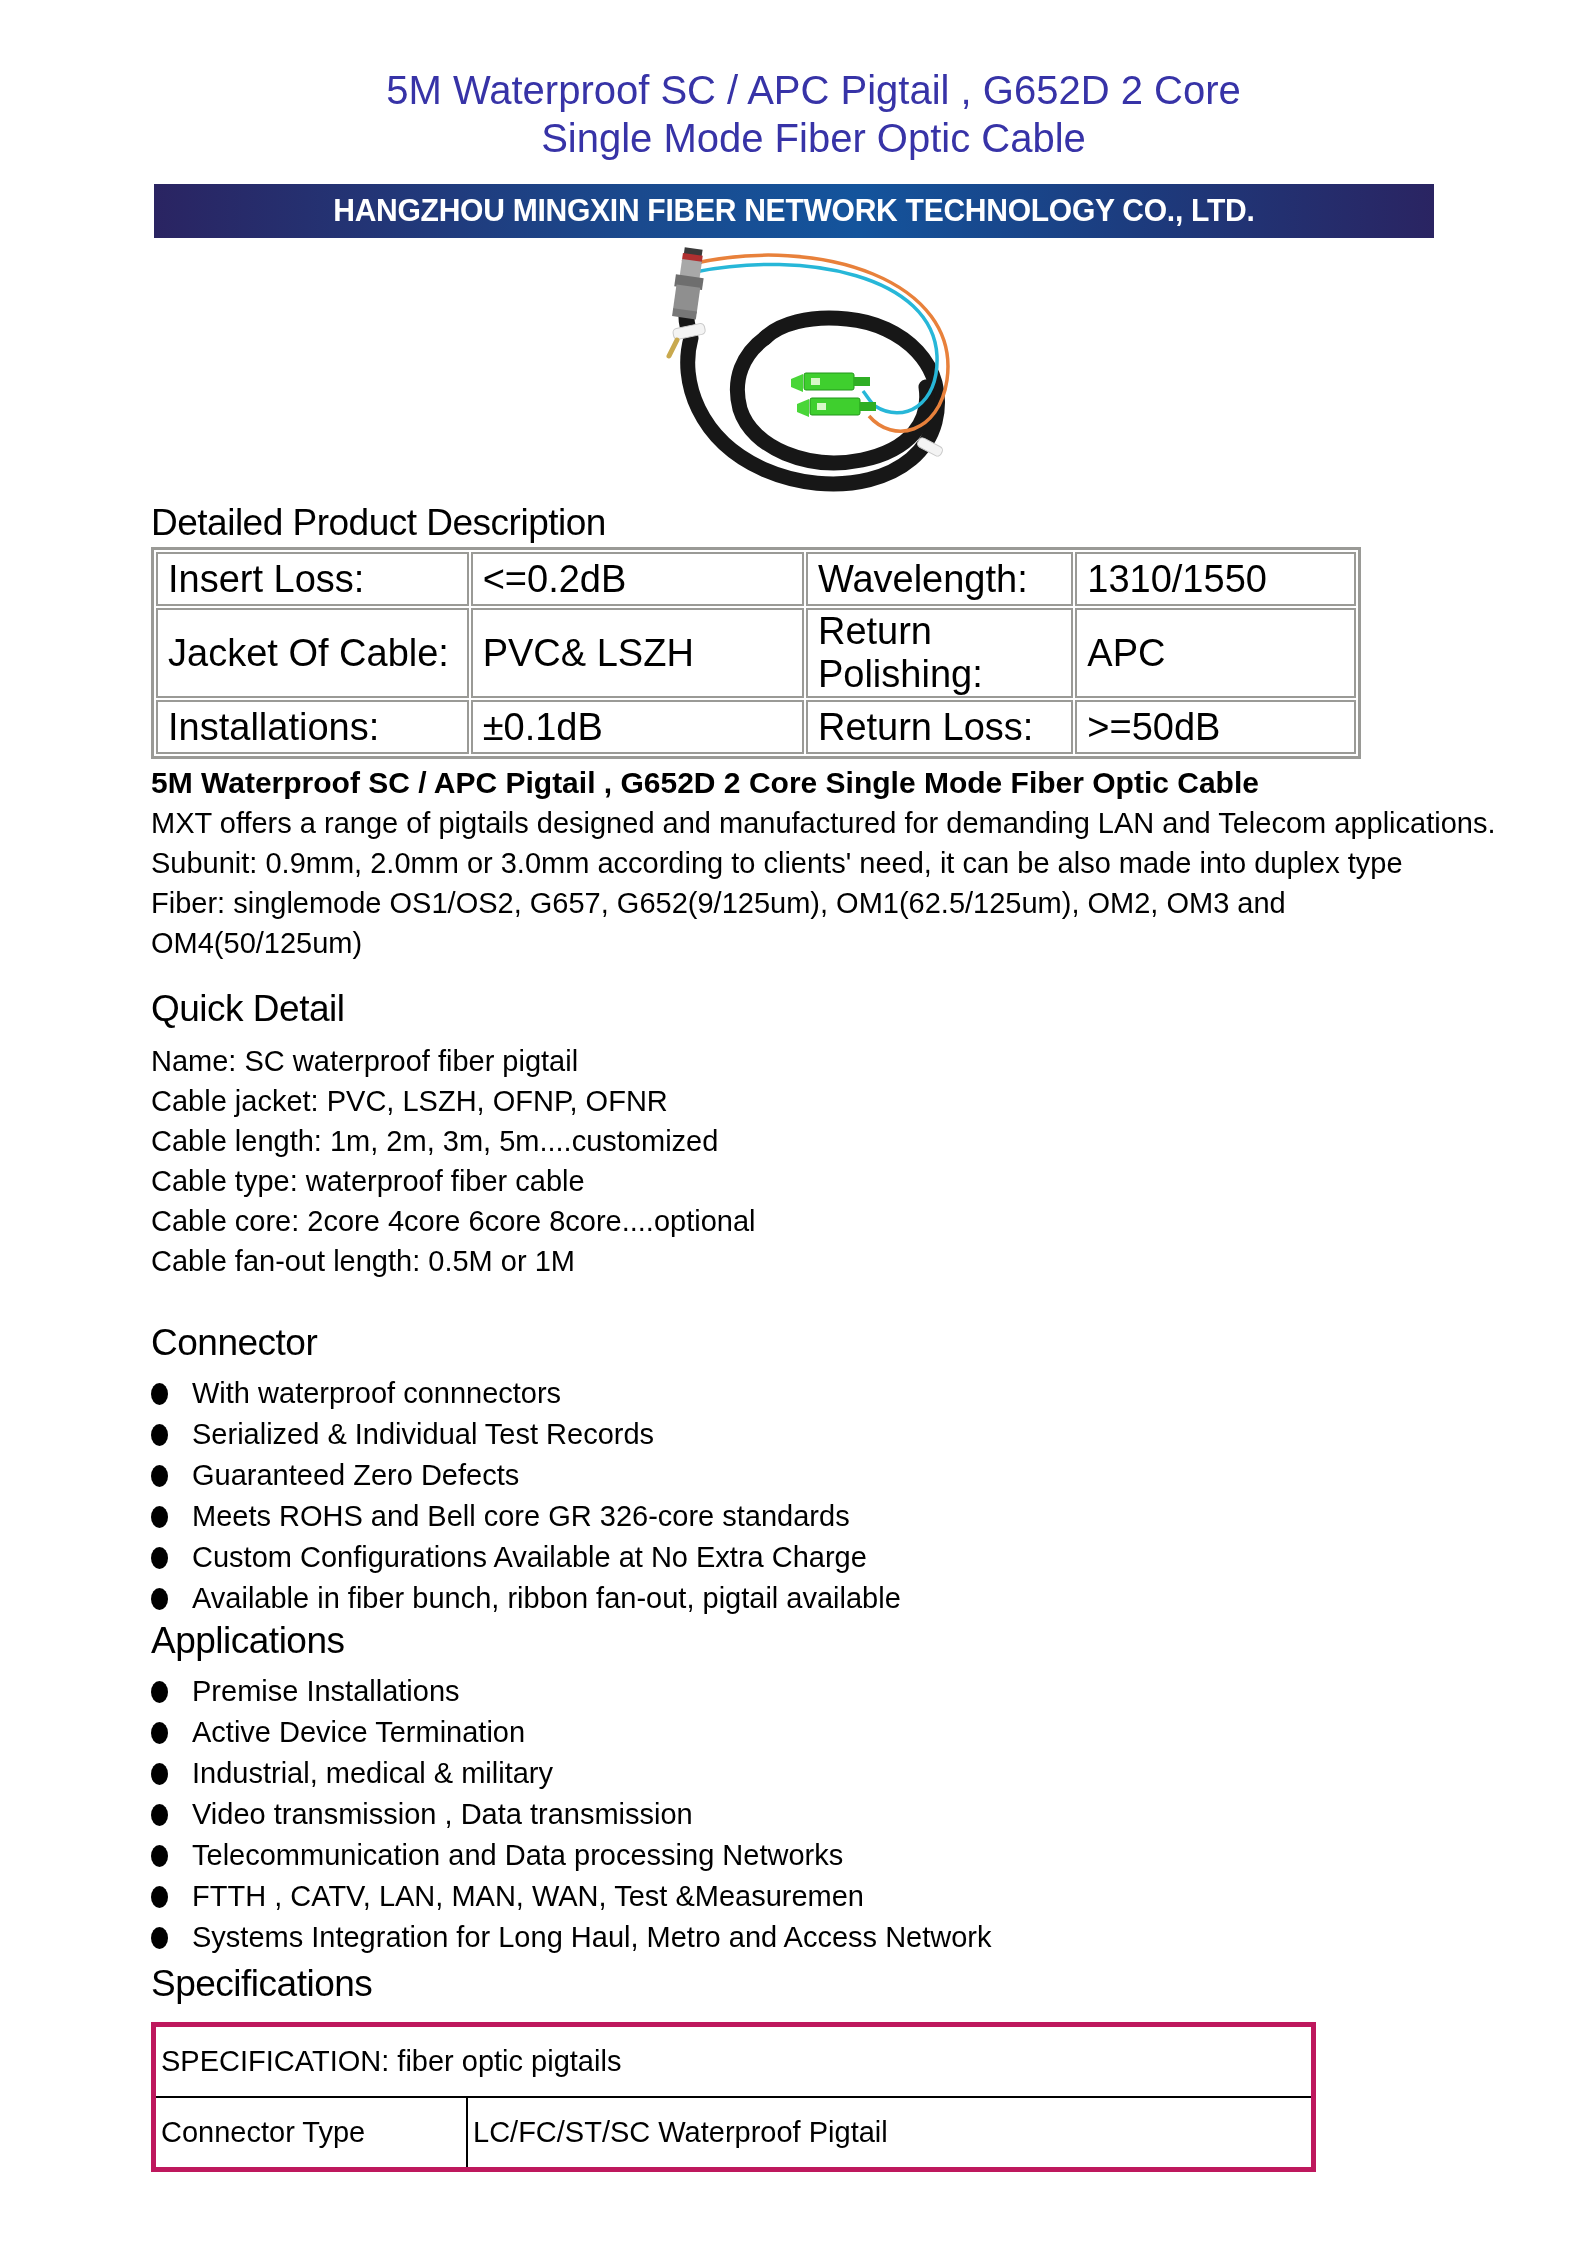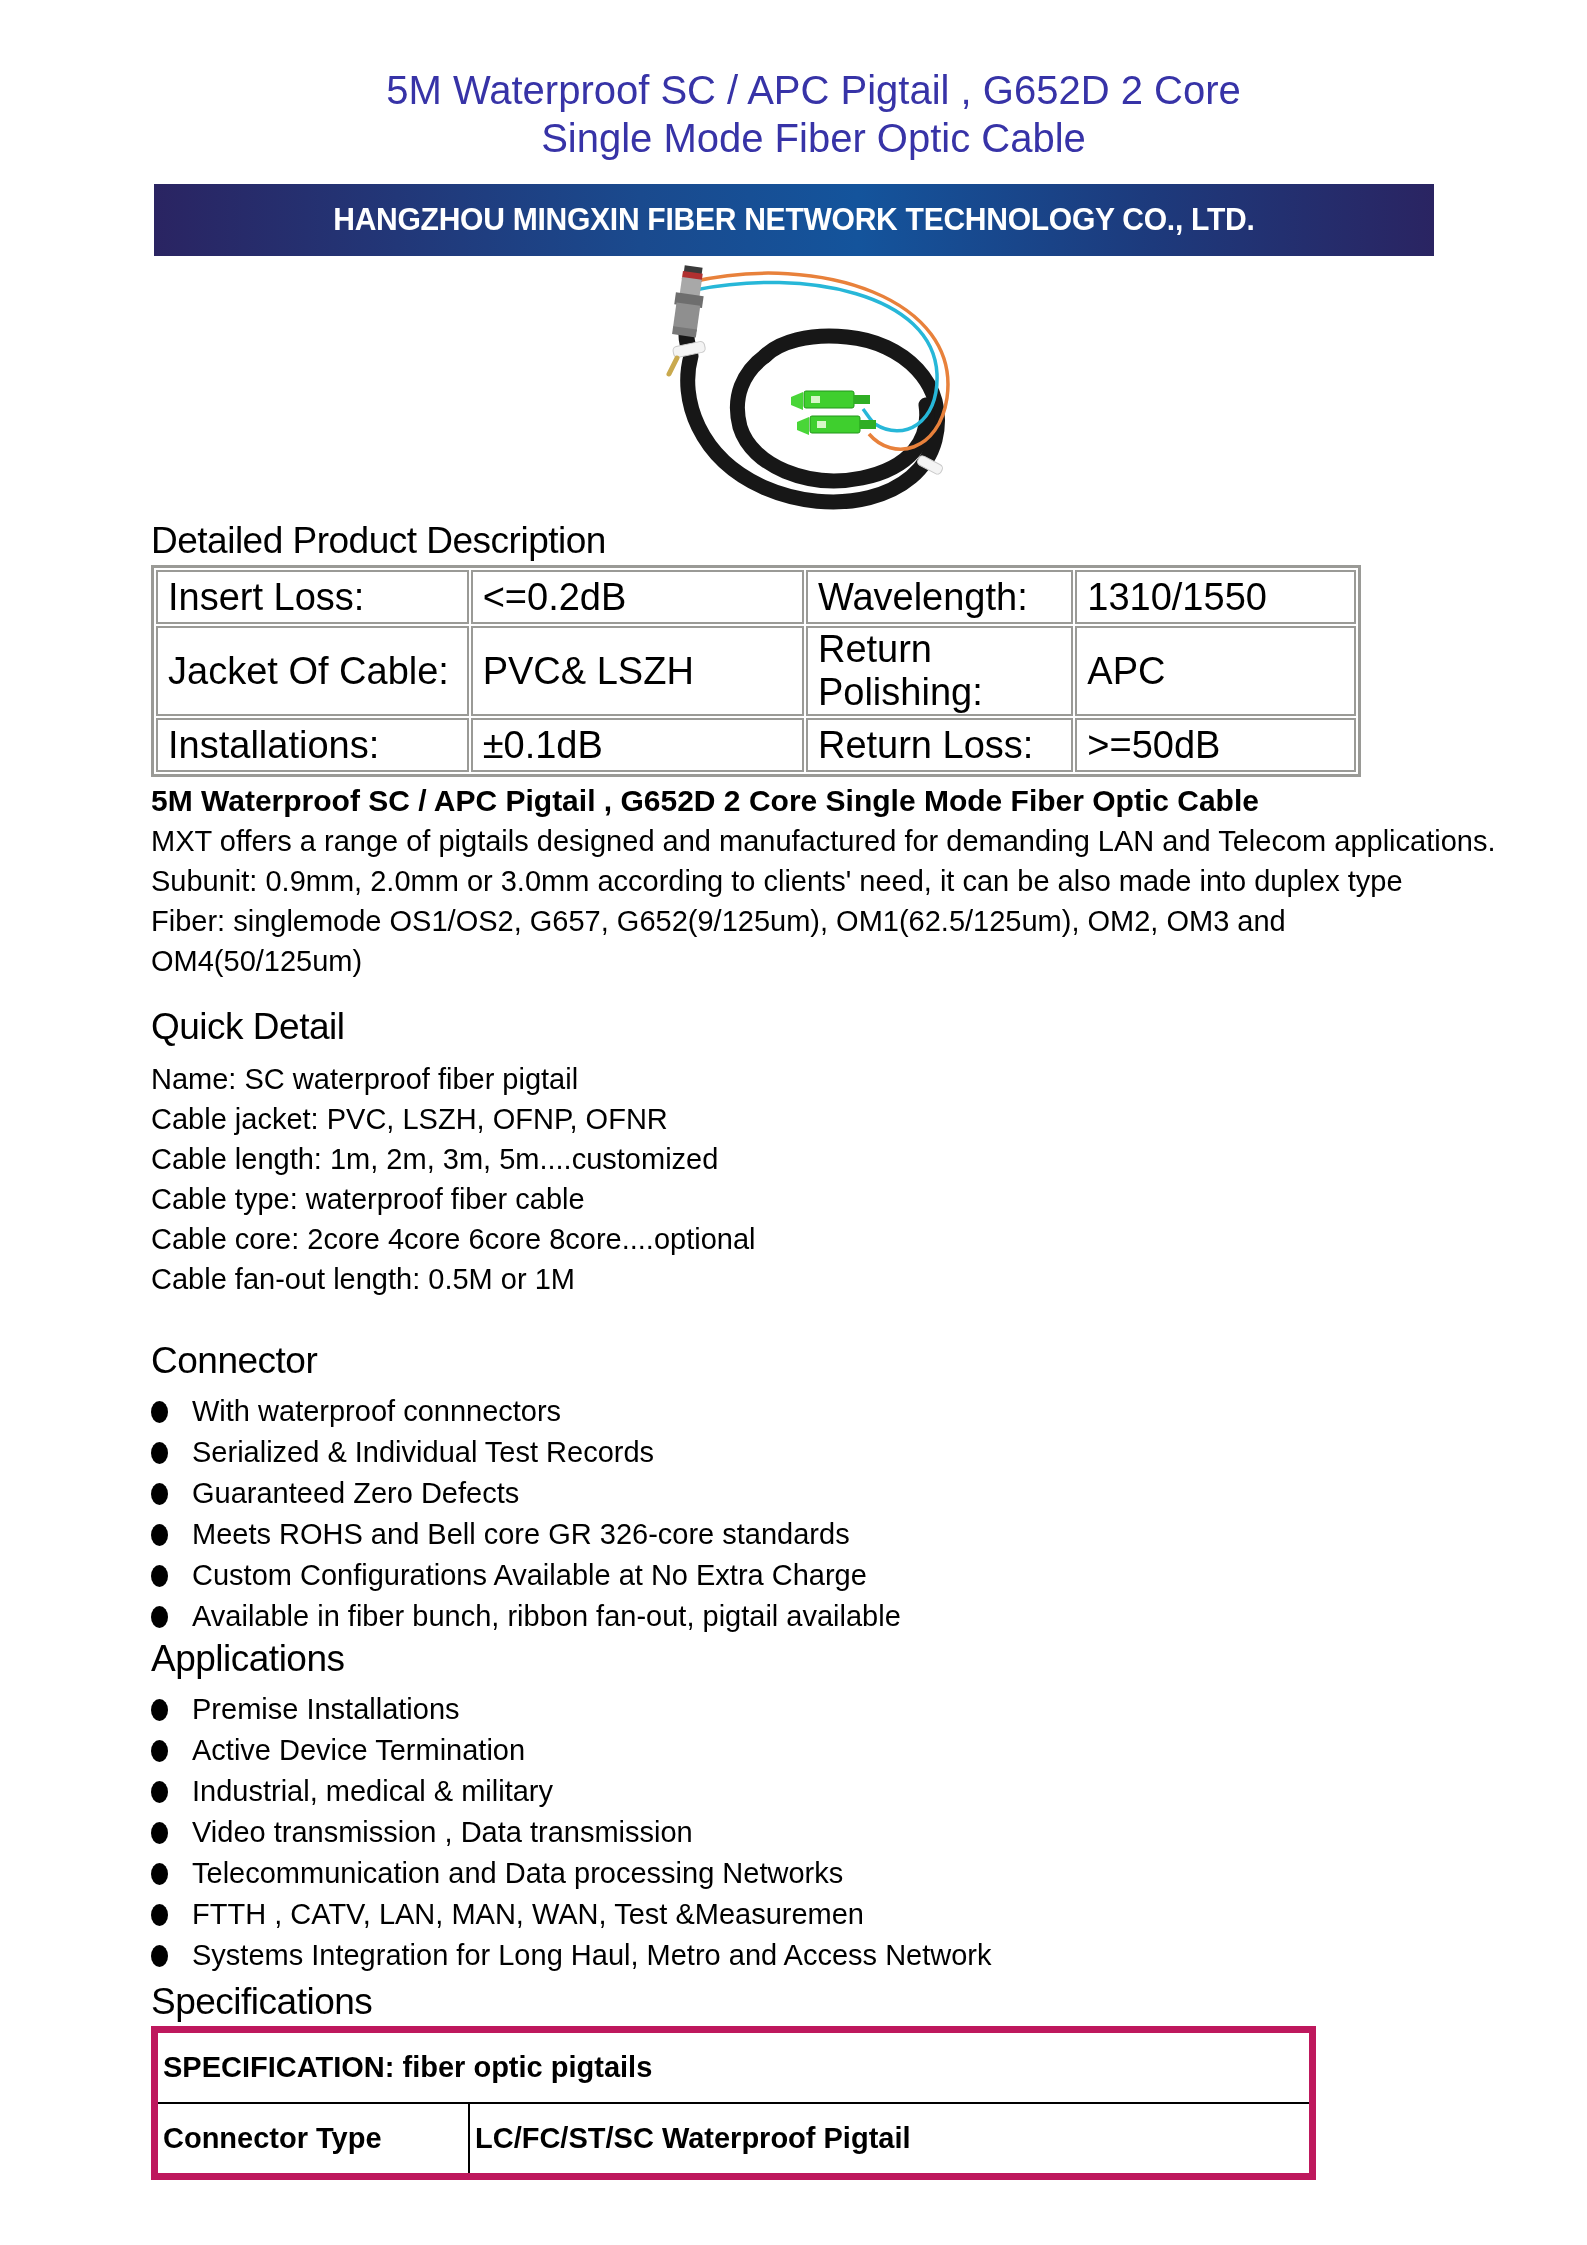--- a/index.html
+++ b/index.html
@@ -7,21 +7,21 @@
   .page {
     position:relative; width:1587px; height:2245px; background:#fff;
     overflow:hidden; margin:0 auto;border-radius:31px;
   }
   .doc-title {
     padding-top:66px; text-align:center; color:#3733a7;
     font-size:40px; line-height:48px; font-weight:400;
     padding-left:40px;
   }
   .banner {
-    margin:22px auto 0; width:1280px; height:72px;
+    margin:22px auto 0; width:1280px; height:54px;
     background:linear-gradient(90deg,#2a2462 0%, #1a4a8e 38%, #14549c 55%, #1d3a7c 78%, #2a2462 100%);
     display:flex; align-items:center; justify-content:center;
   }
   .banner-text {
     color:#ffffff; font-weight:700; font-size:31px; letter-spacing:-0.3px;
     transform:scaleX(0.97);
   }
   .photo-wrap { width:330px; height:215px; margin:10px auto 0; position:relative; }
   .photo-wrap svg { position:absolute; left:0; top:-2px; }
 
@@ -54,23 +54,22 @@
 
   .blist { margin-top:8px; }
   .bitem { display:flex; align-items:center; height:41px; }
   .bullet {
     width:17px; height:22px; border-radius:50%; background:#000;
     margin-right:24px; flex:0 0 auto;
   }
   .bitem .bodyline { line-height:41px; }
 
   table.spectable {
-    margin-top:2px; width:1165px; border-collapse:collapse;
-    border:7px solid #be185d;
-    font-weight:bold;
+    margin-top:16px; width:1165px; border-collapse:collapse;
+    border:5px solid #be185d;
   }
   table.spectable td {
     border:2px solid #000; font-size:29px; padding:0 0 0 5px;
     height:69px; vertical-align:middle;
   }
   td.sc1 { width:305px; }
 </style>
 </head>
 <body>
 

